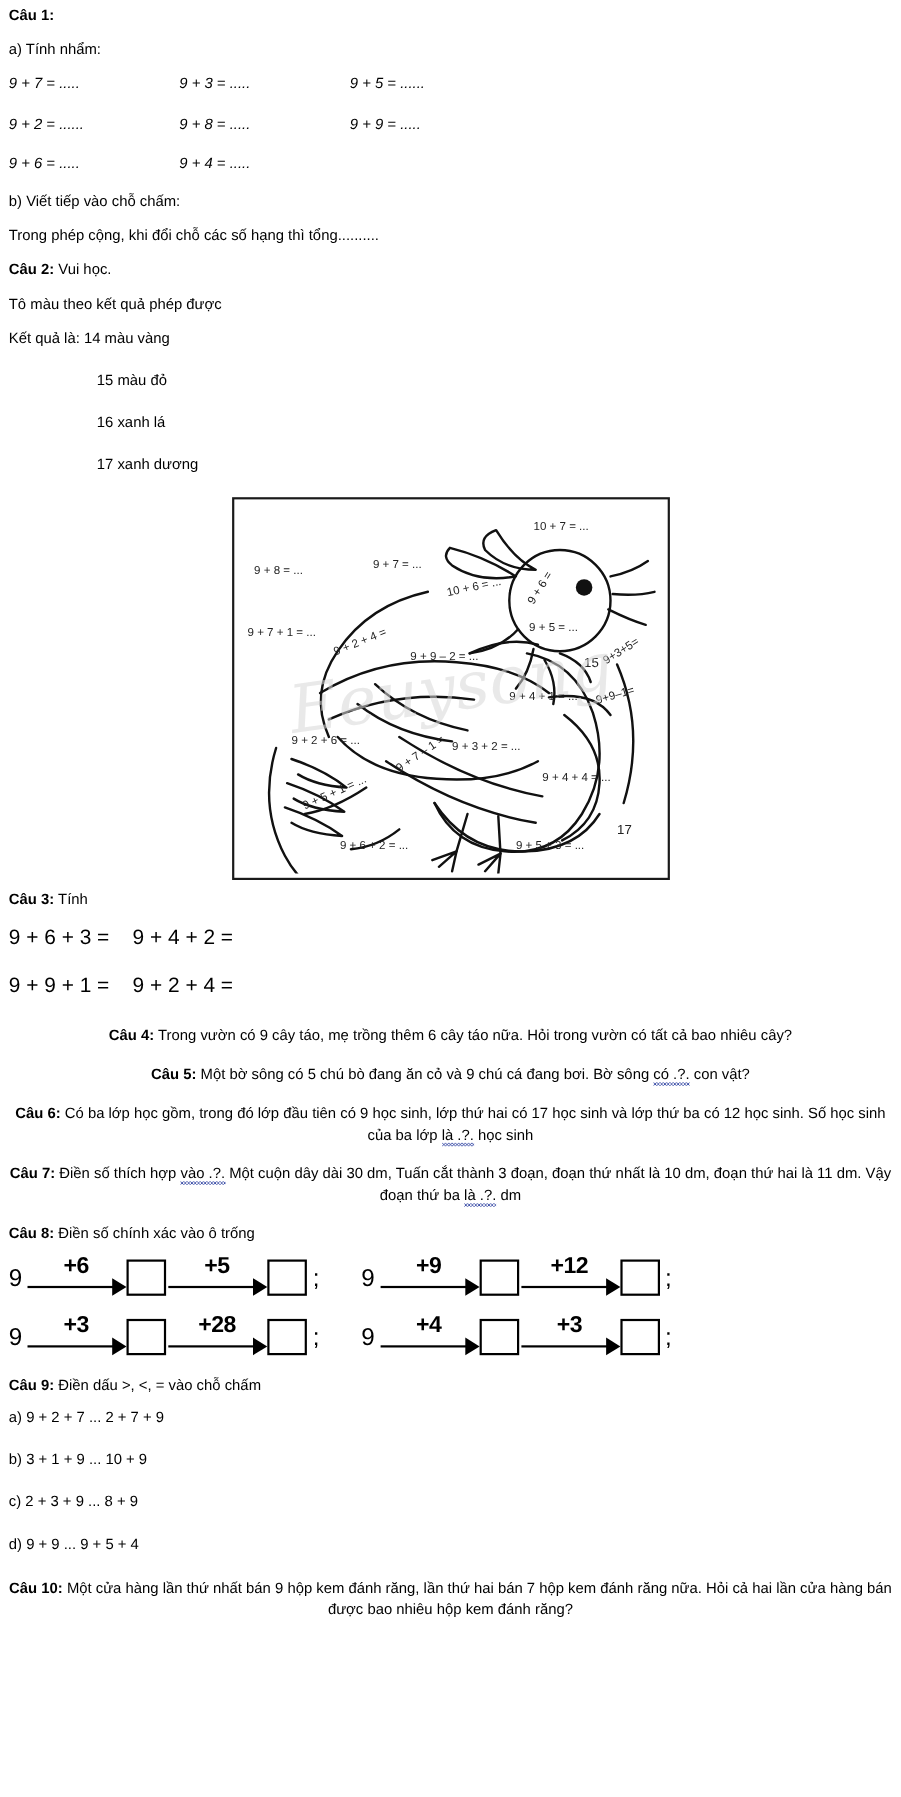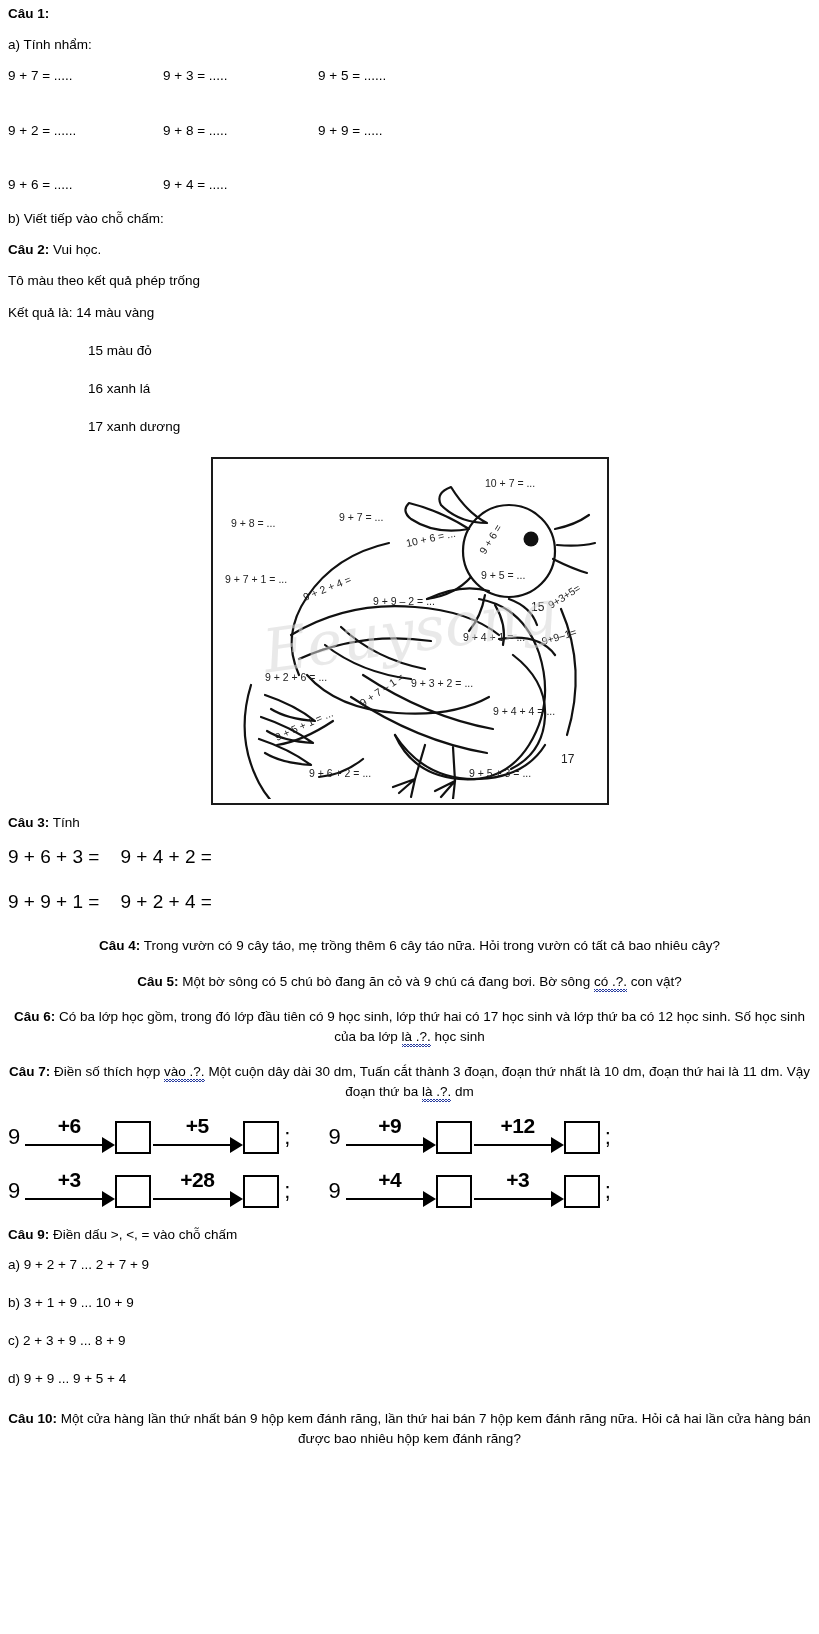--- a/index.html
+++ b/index.html
@@ -47,22 +47,23 @@
       linear-gradient(45deg, transparent 45%, #2b3fa0 45%, #2b3fa0 55%, transparent 55%),
       linear-gradient(-45deg, transparent 45%, #2b3fa0 45%, #2b3fa0 55%, transparent 55%);
     background-size: 3px 3px;
     background-repeat: repeat-x;
   }
 
   
   .sumgrid {
     display: grid;
     grid-template-columns: 155px 155px auto;
-    row-gap: 38px;
+    row-gap: 20px;
     margin: 0 0 18px 0;
+    font-style: italic;
   }
   .sumcell { font-size: 13.5px; white-space: nowrap; }
 
   
   .keyline { margin: 0 0 22px 0; }
   .keyline.indent { padding-left: 80px; }
 
   
   .birdwrap {
     display: flex;
@@ -184,27 +185,28 @@
     <div class="sumcell">9 + 3 = .....</div>
     <div class="sumcell">9 + 5 = ......</div>
     <div class="sumcell">9 + 2 = ......</div>
     <div class="sumcell">9 + 8 = .....</div>
     <div class="sumcell">9 + 9 = .....</div>
     <div class="sumcell">9 + 6 = .....</div>
     <div class="sumcell">9 + 4 = .....</div>
   </div>
 
   <div class="line">b) Viết tiếp vào chỗ chấm:</div>
+  <div class="line">Trong phép cộng, khi đổi chỗ các số hạng thì tổng..........</div>
 
   <div class="line">
     <span class="qlabel">Câu 2:</span>
     <span>Vui học.</span>
   </div>
 
-  <div class="line">Tô màu theo kết quả phép trống</div>
+  <div class="line">Tô màu theo kết quả phép được</div>
 
   <div class="keyline">Kết quả là: 14 màu vàng</div>
   <div class="keyline indent">15 màu đỏ</div>
   <div class="keyline indent">16 xanh lá</div>
   <div class="keyline indent">17 xanh dương</div>
 
   <div class="birdwrap">
     <div class="birdbox">
       <div class="wm">Eeuysong</div>
       <svg width="390" height="340" viewBox="0 0 390 340">
@@ -313,20 +315,24 @@
   <div class="para">
     <span class="qlabel">Câu 6:</span>
     <span>Có ba lớp học gồm, trong đó lớp đầu tiên có 9 học sinh, lớp thứ hai có 17 học sinh và lớp thứ ba có 12 học sinh. Số học sinh của ba lớp </span><span class="sq">là .?.</span><span> học sinh</span>
   </div>
 
   <div class="para">
     <span class="qlabel">Câu 7:</span>
     <span>Điền số thích hợp </span><span class="sq">vào .?.</span><span> Một cuộn dây dài 30 dm, Tuấn cắt thành 3 đoạn, đoạn thứ nhất là 10 dm, đoạn thứ hai là 11 dm. Vậy đoạn thứ ba </span><span class="sq">là .?.</span><span> dm</span>
   </div>
 
+  <div class="line tight">
+    <span class="qlabel">Câu 8:</span>
+    <span>Điền số chính xác vào ô trống</span>
+  </div>
 
   <div class="arrowsec">
 
     <div class="arrowrow">
       <div class="chain">
         <span class="startnum">9</span>
         <div class="arrowunit">
           <span class="op">+6</span>
           <span class="shaft"></span>
           <span class="head"></span>

